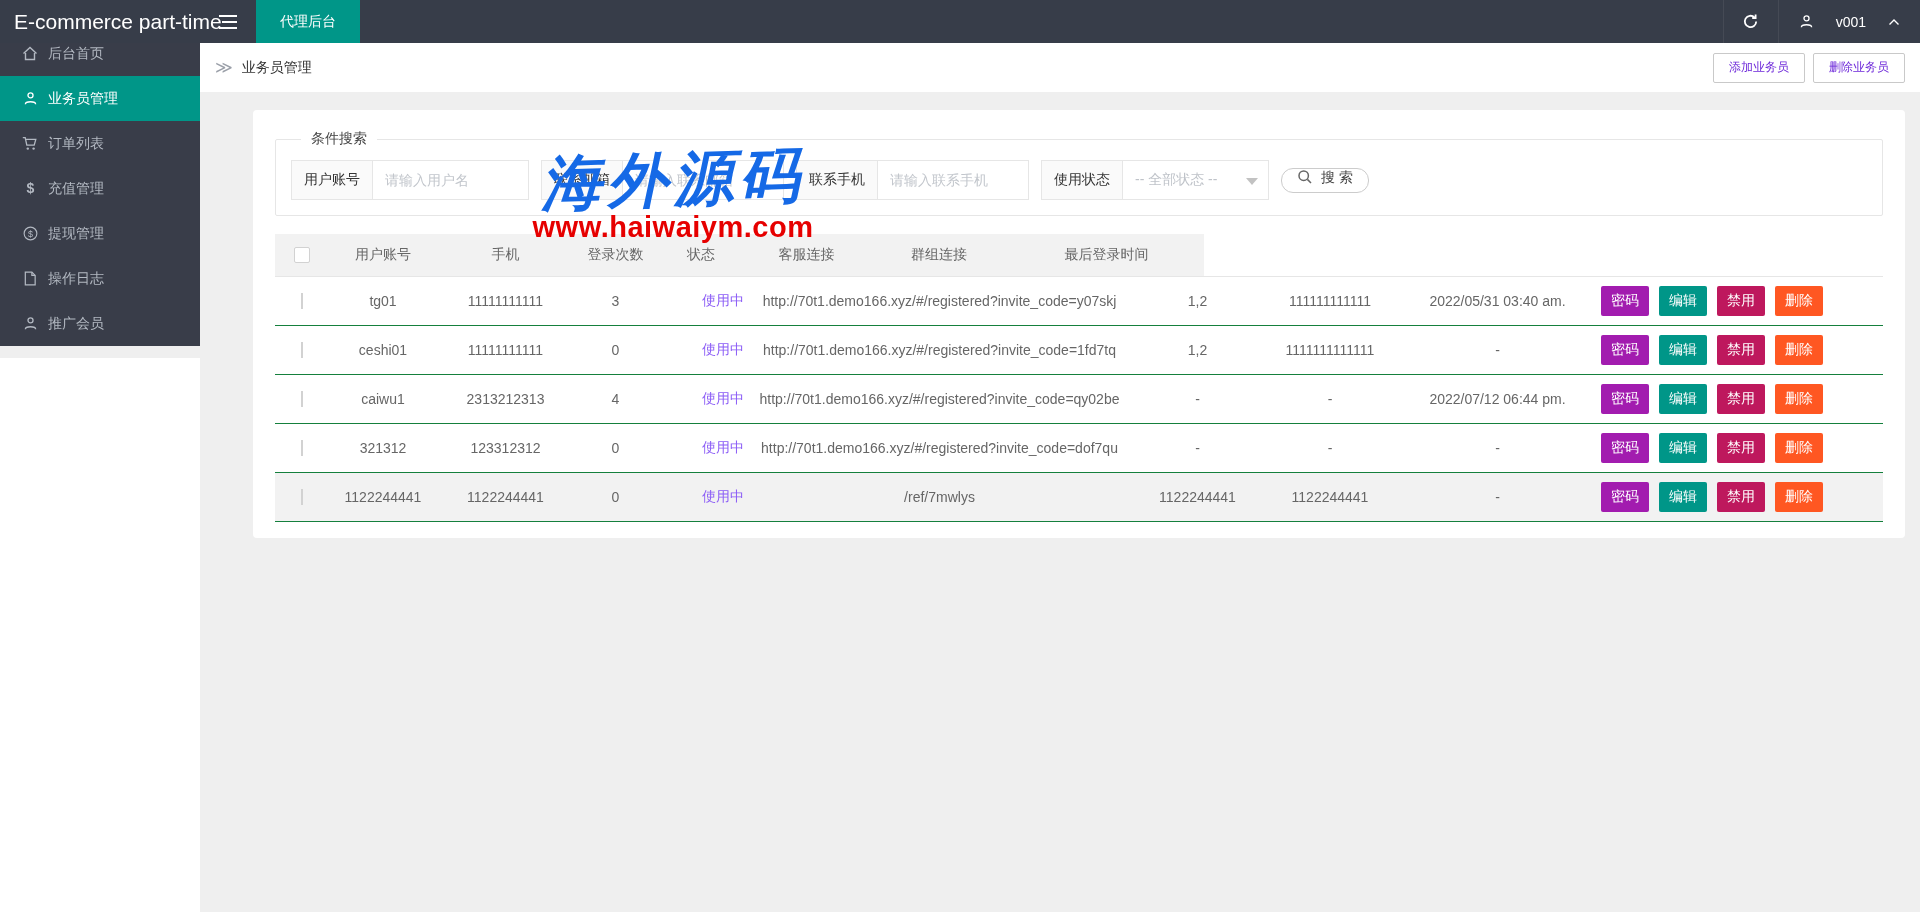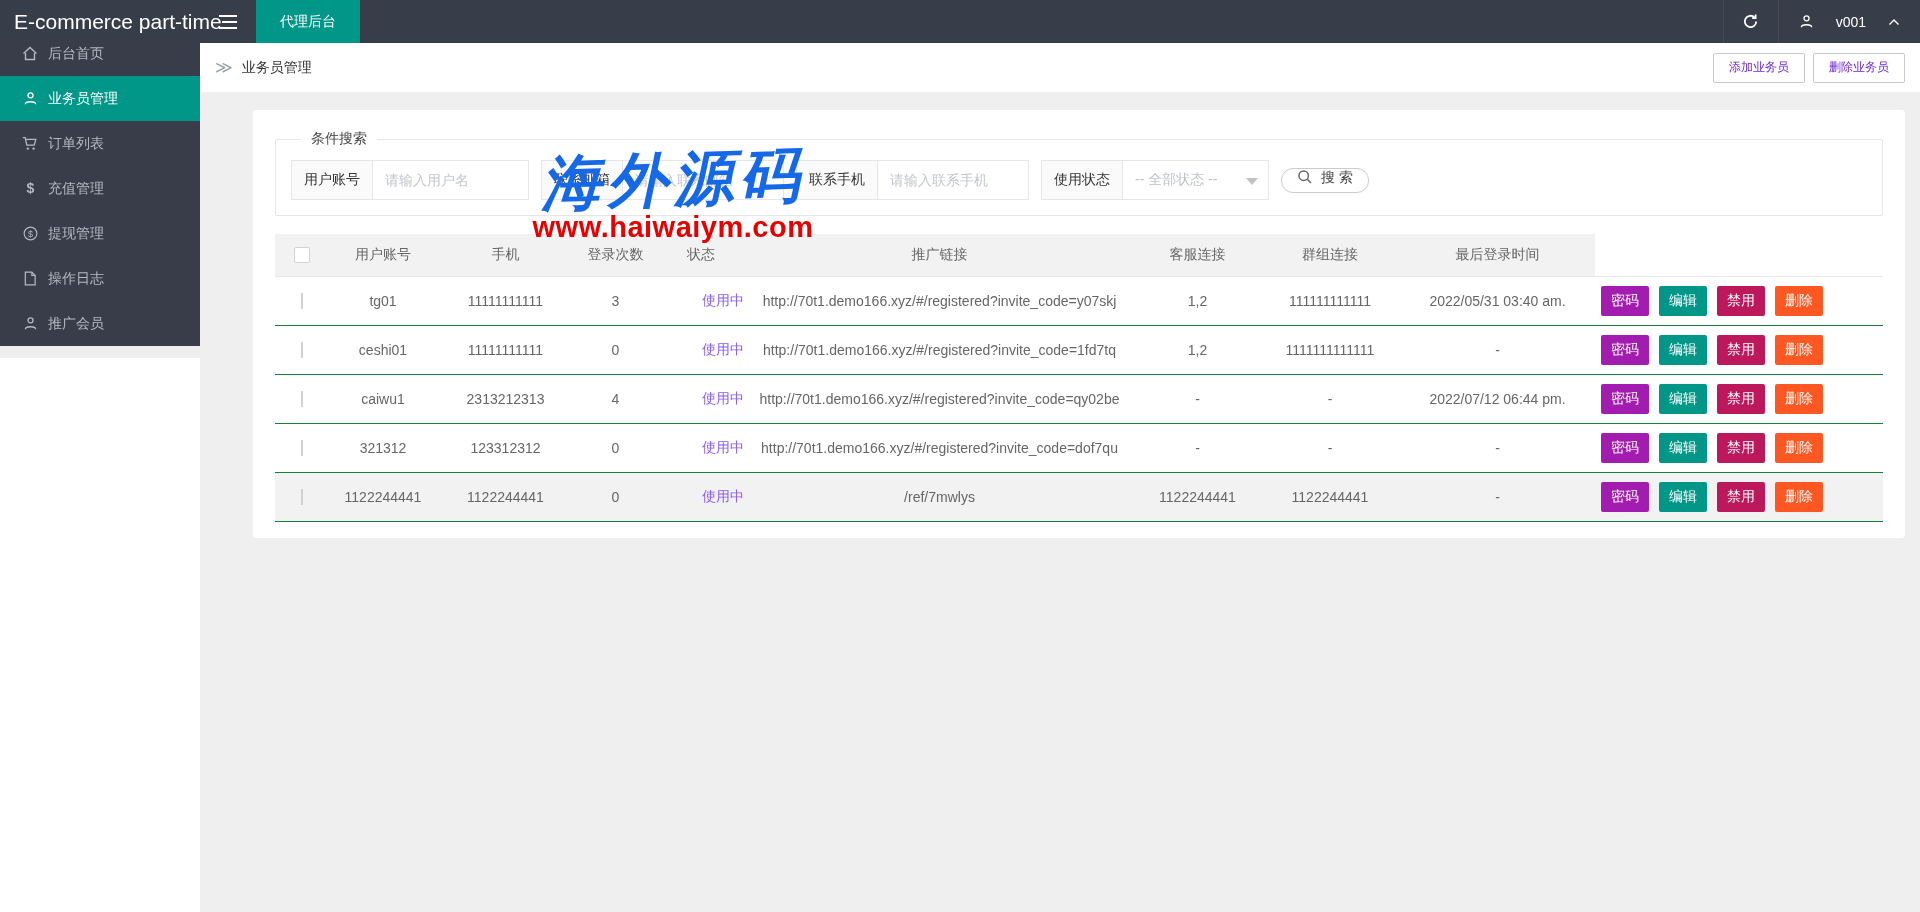--- a/index.html
+++ b/index.html
@@ -243,21 +243,20 @@
 
       <div class="table" id="salesman-table">
           <div class="trow thead">
             <div class="cell c0">
               <span class="cb"></span>
             </div>
             <div class="cell c1">用户账号</div>
             <div class="cell c2">手机</div>
             <div class="cell c3">登录次数</div>
             <div class="cell c4">状态</div>
-            <div class="cell c5">推广链接</div>
             <div class="cell c6">客服连接</div>
             <div class="cell c7">群组连接</div>
             <div class="cell c8">最后登录时间</div>
             <div class="cell c9"></div>
           </div>
           <div class="trow">
             <div class="cell c0"><span class="cb"></span></div>
             <div class="cell c1">tg01</div>
             <div class="cell c2">11111111111</div>
             <div class="cell c3">3</div>

